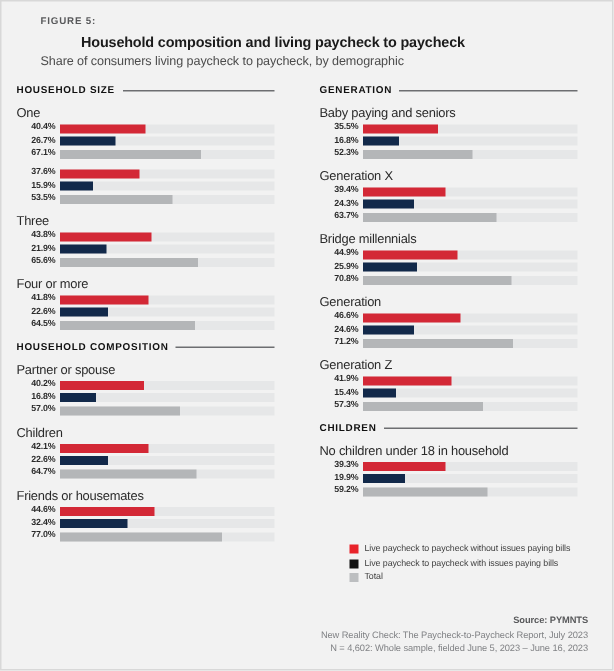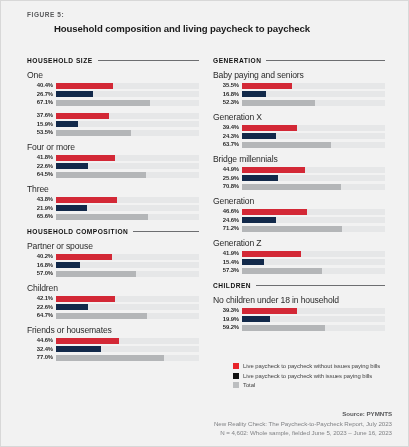--- a/index.html
+++ b/index.html
@@ -41,21 +41,21 @@
     font-size: 8.4px;
     color: #4c4c4c;
     letter-spacing: -.05px;
   }
 
   .col {
     position: absolute;
     top: 54px;
     width: 172px;
   }
-  .col-left  { left: 26px; }
+  .col-left  { left: 10px; }
   .col-right { left: 212px; }
 
   .section { margin-bottom: 2px; }
 
   .section-head {
     display: flex;
     align-items: center;
     gap: 5px;
     margin-bottom: 4px;
     height: 11px;
@@ -155,20 +155,21 @@
     letter-spacing: -.05px;
   }
 </style>
 </head>
 <body>
 
 <div id="figure">
 
   <div class="fig-label">FIGURE 5:</div>
   <div class="fig-title">Household composition and living paycheck to paycheck</div>
+  <div class="fig-subtitle">Share of consumers living paycheck to paycheck, by demographic</div>
 
   <div class="col col-left">
       <div class="section">
         <div class="section-head">
           <span class="sh-text">HOUSEHOLD SIZE</span>
           <span class="sh-rule"></span>
         </div>
         <div class="group">
           <div class="group-label">One</div>
           <div class="bar-row">
@@ -204,58 +205,58 @@
             </div>
           </div>
           <div class="bar-row">
             <div class="bar-value">53.5%</div>
             <div class="bar-track">
               <div class="bar-fill s2" style="width: 52.451%;"></div>
             </div>
           </div>
         </div>
         <div class="group">
+          <div class="group-label">Three</div>
+          <div class="bar-row">
+            <div class="bar-value">43.8%</div>
+            <div class="bar-track">
+              <div class="bar-fill s0" style="width: 42.9412%;"></div>
+            </div>
+          </div>
+          <div class="bar-row">
+            <div class="bar-value">21.9%</div>
+            <div class="bar-track">
+              <div class="bar-fill s1" style="width: 21.4706%;"></div>
+            </div>
+          </div>
+          <div class="bar-row">
+            <div class="bar-value">65.6%</div>
+            <div class="bar-track">
+              <div class="bar-fill s2" style="width: 64.3137%;"></div>
+            </div>
+          </div>
+        </div>
+        <div class="group">
           <div class="group-label">Four or more</div>
           <div class="bar-row">
             <div class="bar-value">41.8%</div>
             <div class="bar-track">
               <div class="bar-fill s0" style="width: 40.9804%;"></div>
             </div>
           </div>
           <div class="bar-row">
             <div class="bar-value">22.6%</div>
             <div class="bar-track">
               <div class="bar-fill s1" style="width: 22.1569%;"></div>
             </div>
           </div>
           <div class="bar-row">
             <div class="bar-value">64.5%</div>
             <div class="bar-track">
               <div class="bar-fill s2" style="width: 63.2353%;"></div>
-            </div>
-          </div>
-        </div>
-        <div class="group">
-          <div class="group-label">Three</div>
-          <div class="bar-row">
-            <div class="bar-value">43.8%</div>
-            <div class="bar-track">
-              <div class="bar-fill s0" style="width: 42.9412%;"></div>
-            </div>
-          </div>
-          <div class="bar-row">
-            <div class="bar-value">21.9%</div>
-            <div class="bar-track">
-              <div class="bar-fill s1" style="width: 21.4706%;"></div>
-            </div>
-          </div>
-          <div class="bar-row">
-            <div class="bar-value">65.6%</div>
-            <div class="bar-track">
-              <div class="bar-fill s2" style="width: 64.3137%;"></div>
             </div>
           </div>
         </div>
       </div>
       <div class="section">
         <div class="section-head">
           <span class="sh-text">HOUSEHOLD COMPOSITION</span>
           <span class="sh-rule"></span>
         </div>
         <div class="group">

